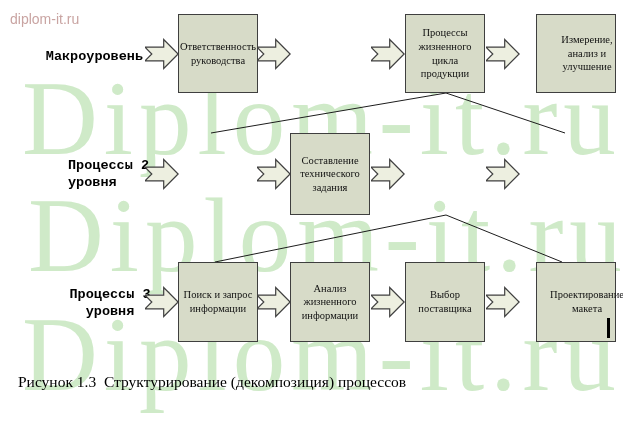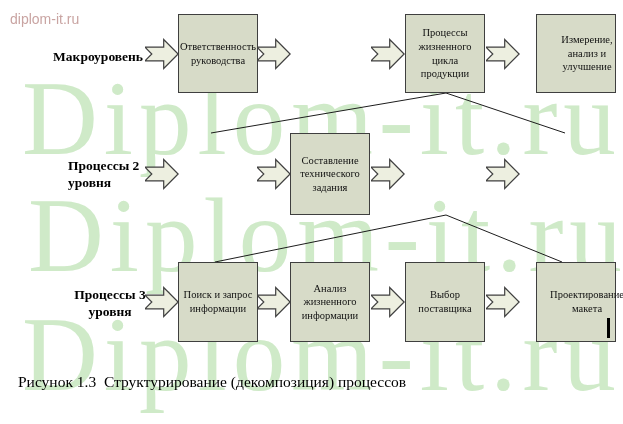--- a/index.html
+++ b/index.html
@@ -34,21 +34,21 @@
   .c1{left:178px;} .c2{left:290px;} .c3{left:405px;} .c4{left:536px;padding-left:24px;}
   .r1{top:14px;} .r2{top:133px;height:82px;} .r3{top:262px;height:80px;}
   
   .arrow{position:absolute;z-index:3;width:34px;height:36px;}
   .arrow svg{display:block;}
   .a0{left:145px;} .a1{left:257px;} .a2{left:371px;} .a3{left:486px;}
   .r1a{top:36px;} .r2a{top:156px;} .r3a{top:284px;}
   
   .row-label{
     position:absolute;z-index:3;font-weight:bold;font-size:13.5px;
-    line-height:1.26;color:#000;
+    line-height:1.26;color:#000;font-family:Liberation Mono, monospace;
   }
   .lbl-macro{left:25px;width:118px;top:48px;text-align:right;}
   .lbl-l2{left:68px;width:84px;top:157px;text-align:left;}
   .lbl-l3{left:68px;width:84px;top:286px;text-align:center;}
   
   .caption{
     position:absolute;z-index:3;left:0;top:373px;width:100%;
     text-align:left;padding-left:18px;box-sizing:border-box;
     font-size:15.5px;color:#000;white-space:pre;
   }

